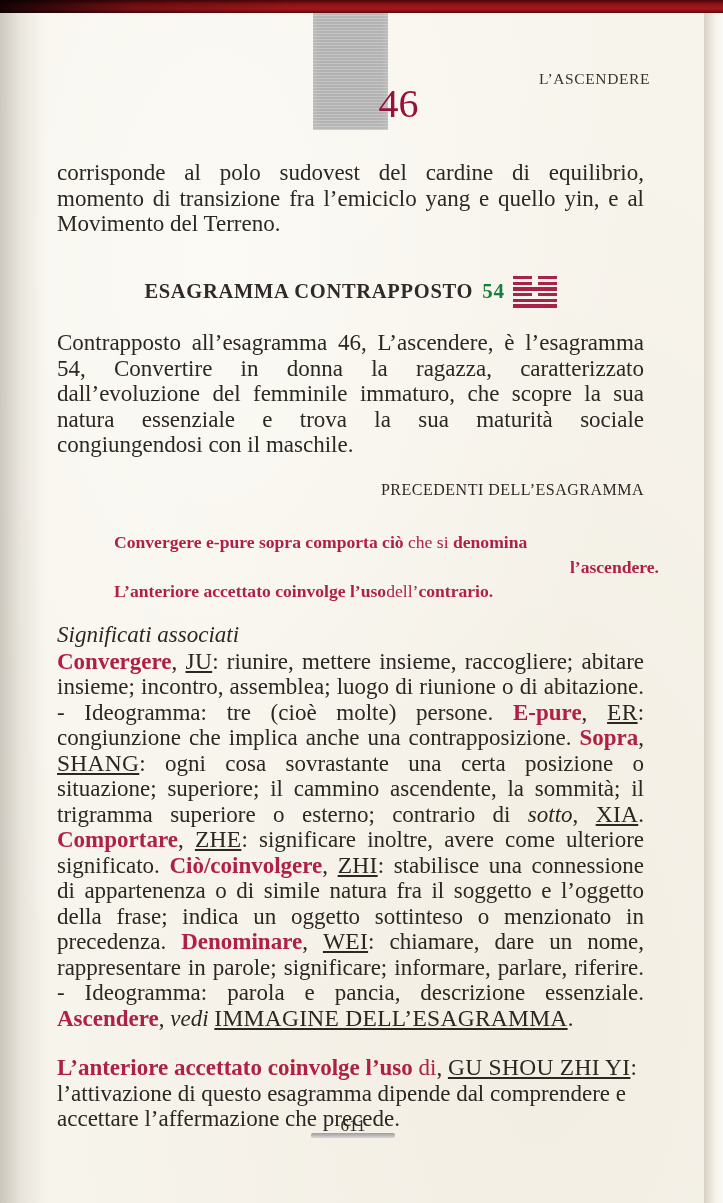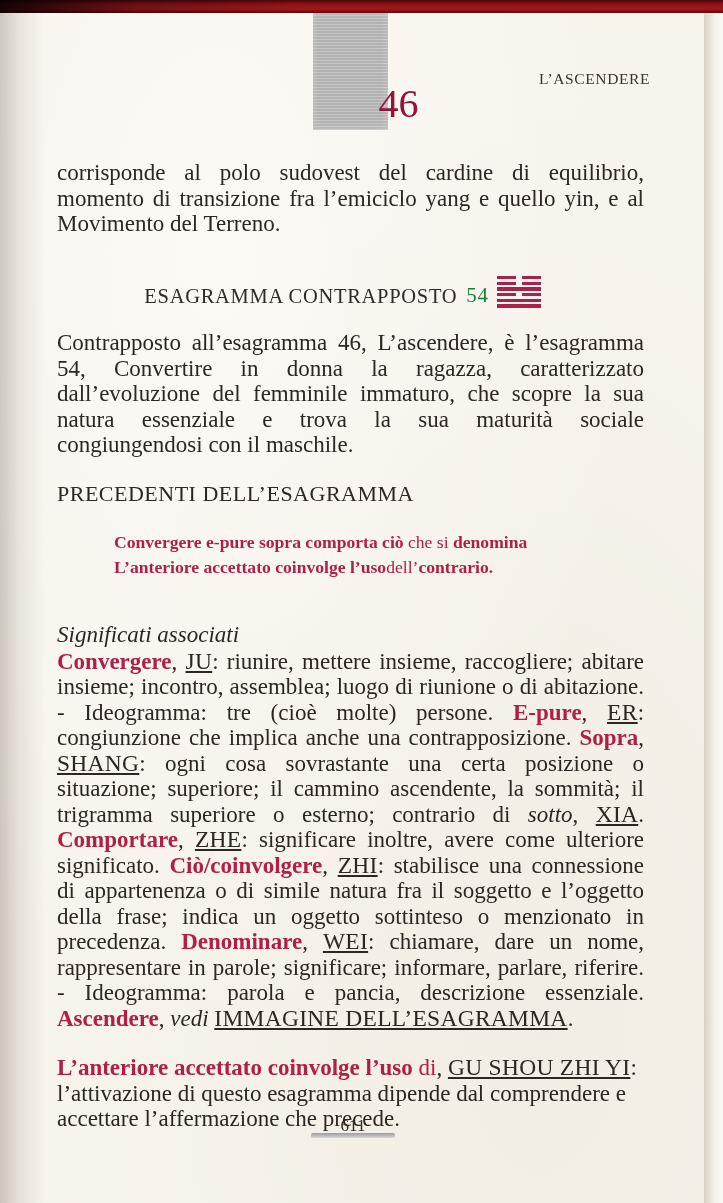--- a/index.html
+++ b/index.html
@@ -101,28 +101,29 @@
     text-align: justify;
     text-justify: inter-word;
     color: #2c2722;
     hyphens: manual;
   }
   p.body.last-loose { text-align: left; margin-top: 24px; }
 
   
   .sec-head {
     position: absolute;
-    left: 49px;
+    left: 57px;
     width: 587px;
     font-size: 20.5px;
     letter-spacing: .7px;
     color: #31292a;
     display: flex;
-    align-items: flex-end;
+    align-items: center;
     justify-content: center;
+    font-weight: bold;
   }
   .sec-head .num {
     color: #15803d;
     margin-left: 9px;
     font-size: 21px;
   }
 
   .hexagram {
     display: inline-block;
     margin-left: 8px;
@@ -132,22 +133,22 @@
   .hexline:last-child { margin-bottom: 0; }
   .hexline.solid  > i { flex: 1 1 auto; background: #a8224a; }
   .hexline.broken > i { flex: 0 0 19px; background: #a8224a; }
   .hexline.broken > u { flex: 0 0 6px; background: transparent; }
   .hexline i, .hexline u { display: block; height: 100%; text-decoration: none; }
 
   .center-head {
     position: absolute;
     left: 57px;
     width: 587px;
-    text-align: left;
-    font-size: 22px;
+    text-align: right;
+    font-size: 16px;
     letter-spacing: .5px;
     color: #2e2724;
   }
 
   
   .verse {
     position: absolute;
     left: 83px;
     width: 545px;
     color: #b02045;
@@ -242,20 +243,23 @@
   </div>
 
   <div class="center-head" style="top:481px;">PRECEDENTI DELL’ESAGRAMMA</div>
 
   <div class="verse" style="top:530px;">
     <span class="l">
       <span class="vb">Convergere e-pure sopra comporta ciò</span>
       <span class="vr">che si</span>
       <span class="vb">denomina</span>
     </span>
+    <span class="l right">
+      <span class="vb">l’ascendere.</span>
+    </span>
     <span class="l">
       <span class="vb">L’anteriore accettato coinvolge l’uso</span><span class="vr">dell’</span><span class="vb">contrario.</span>
     </span>
   </div>
 
   <div class="col" style="top:622px;">
     <p class="body ital" style="margin-bottom:1px;">Significati associati</p>
 
     <p class="body"><span class="kw">Convergere</span><span>, </span><span class="sc">JU</span><span>: riunire, mettere insieme, raccogliere; abitare insieme; incontro, assemblea; luogo di riunione o di abitazione. - Ideogramma: tre (cioè molte) persone.</span> <span class="kw">E-pure</span><span>, </span><span class="sc">ER</span><span>: congiunzione che implica anche una contrapposizione.</span> <span class="kw">Sopra</span><span>, </span><span class="sc">SHANG</span><span>: ogni cosa sovrastante una certa posizione o situazione; superiore; il cammino ascendente, la sommità; il trigramma superiore o esterno; contrario di</span> <span class="ital">sotto</span><span>, </span><span class="sc">XIA</span><span>.</span> <span class="kw">Comportare</span><span>, </span><span class="sc">ZHE</span><span>: significare inoltre, avere come ulteriore significato.</span> <span class="kw">Ciò/coinvolgere</span><span>, </span><span class="sc">ZHI</span><span>: stabilisce una connessione di appartenenza o di simile natura fra il soggetto e l’oggetto della frase; indica un oggetto sottinteso o menzionato in precedenza.</span> <span class="kw">Denominare</span><span>, </span><span class="sc">WEI</span><span>: chiamare, dare un nome, rappresentare in parole; significare; informare, parlare, riferire. - Ideogramma: parola e pancia, descrizione essenziale.</span> <span class="kw">Ascendere</span><span>, </span><span class="ital">vedi</span> <span class="sc">IMMAGINE DELL’ESAGRAMMA</span><span>.</span></p>
 

